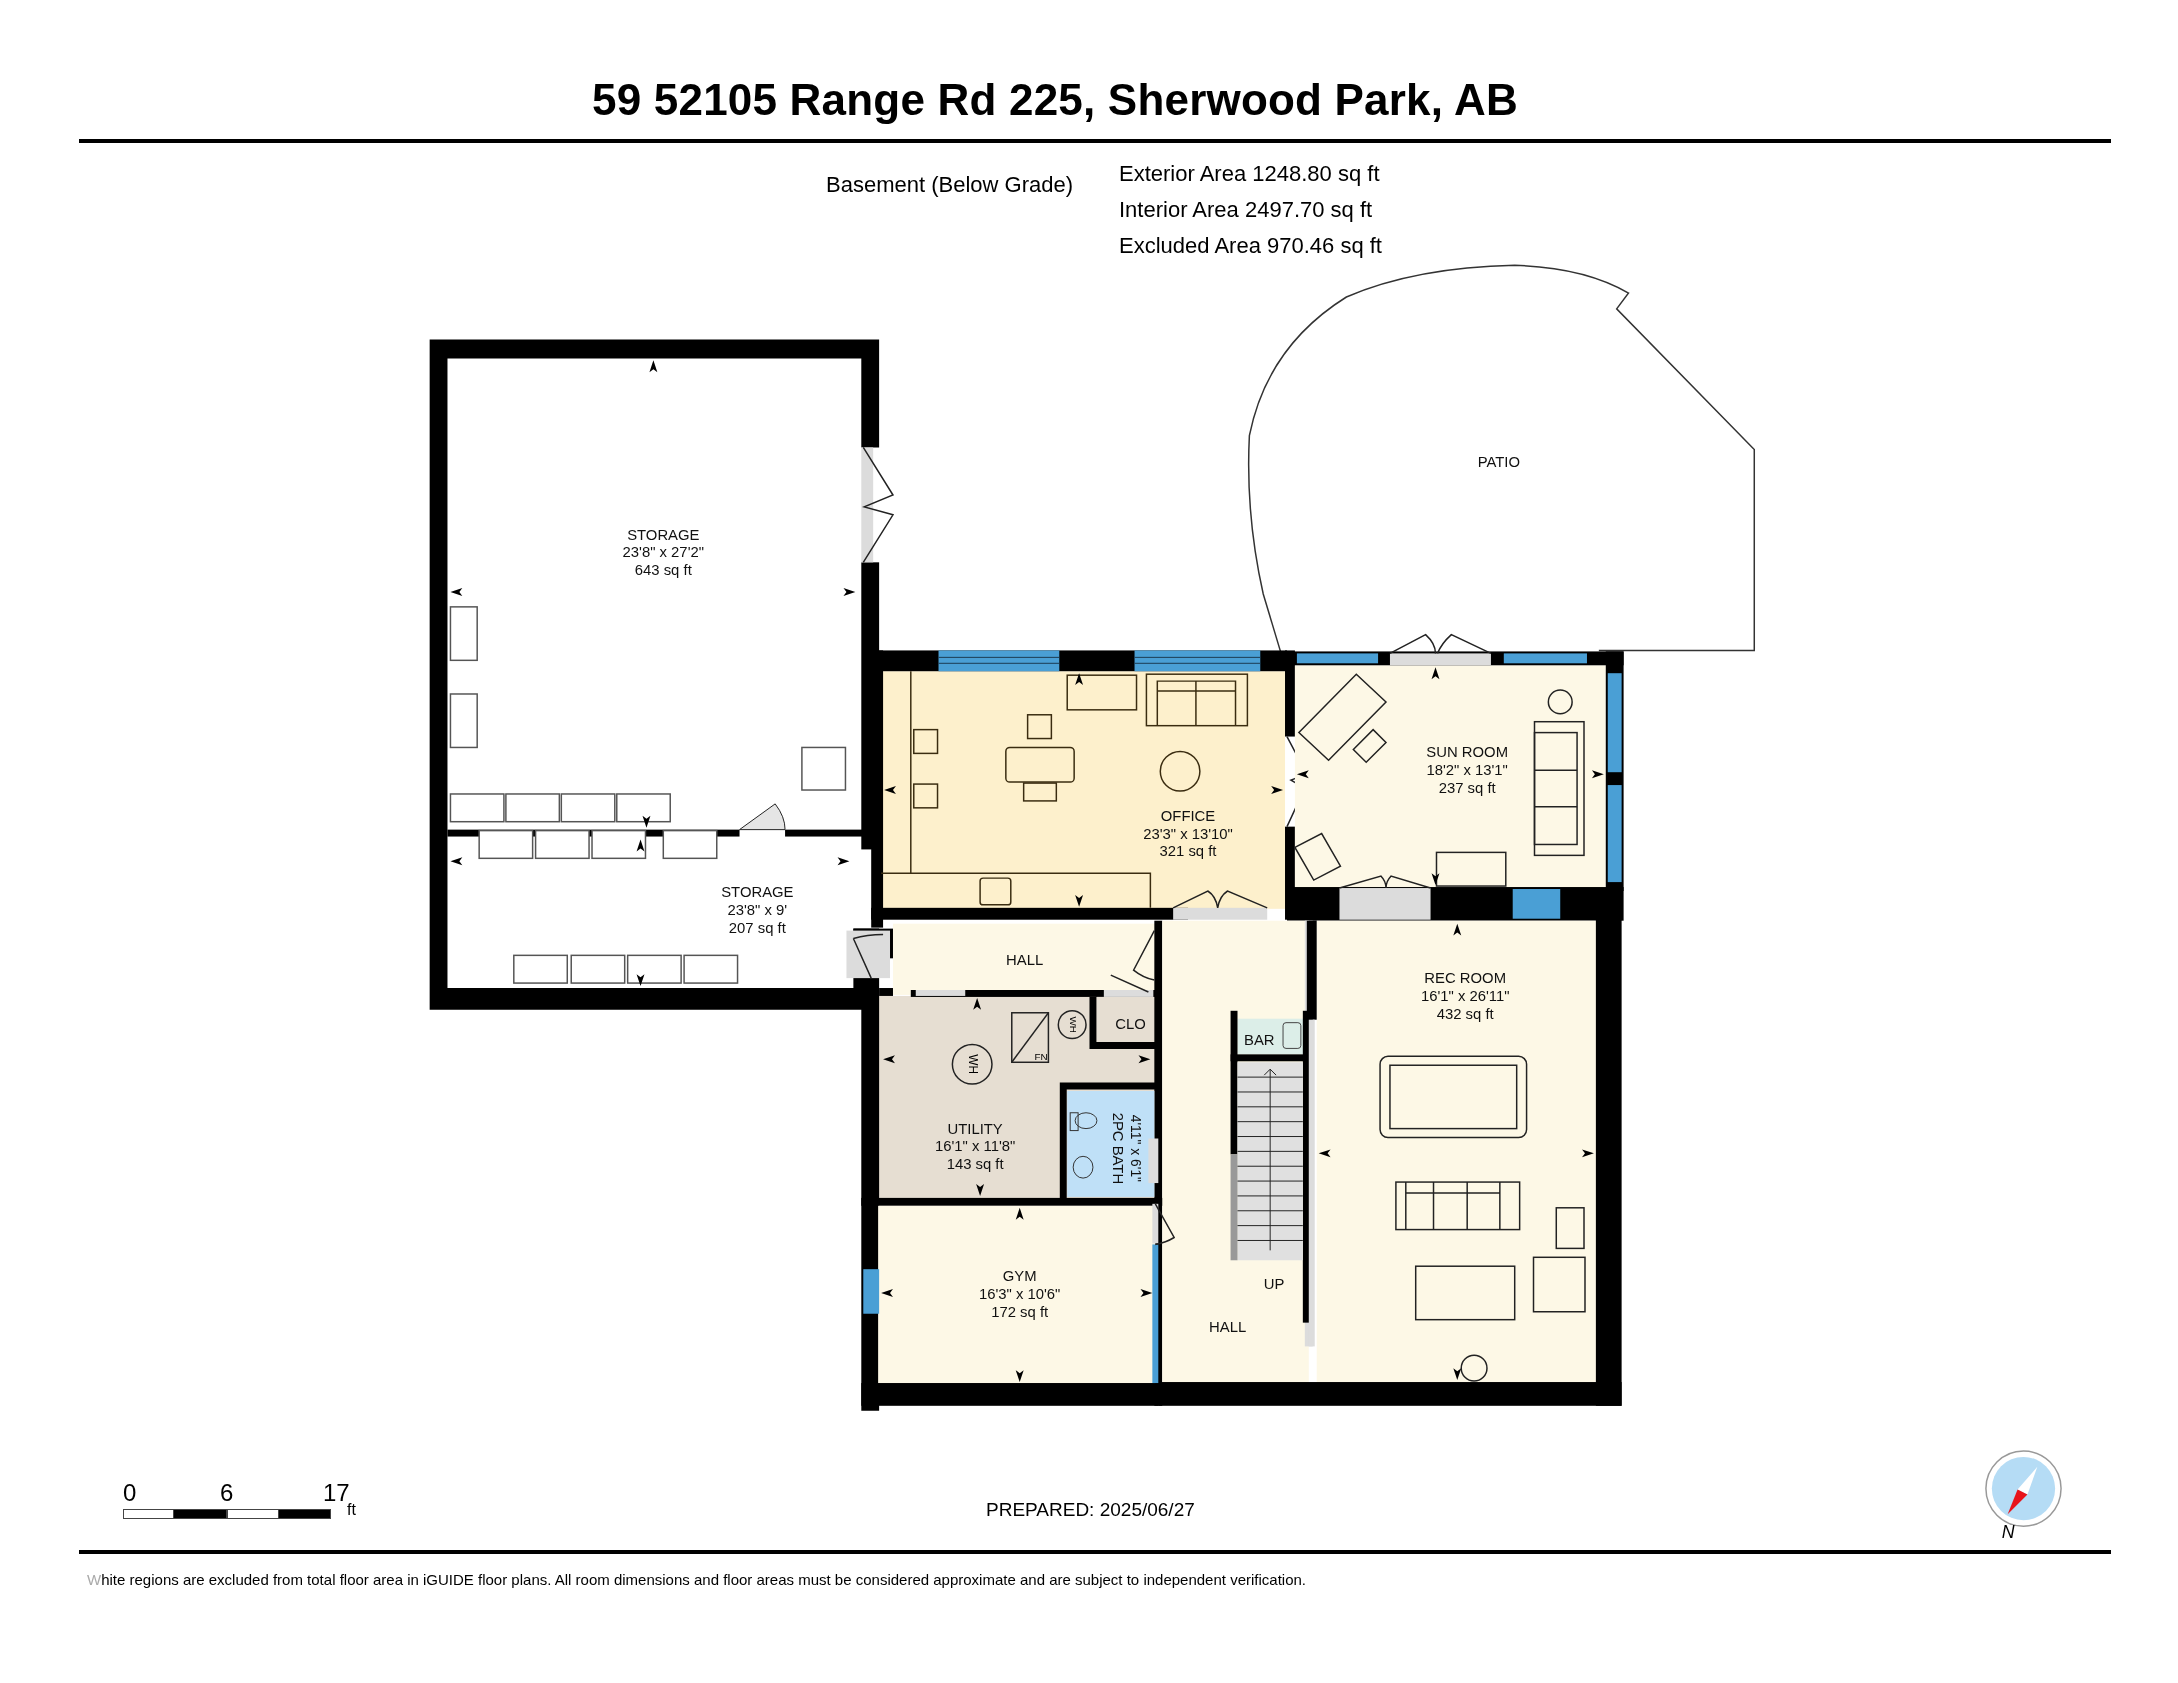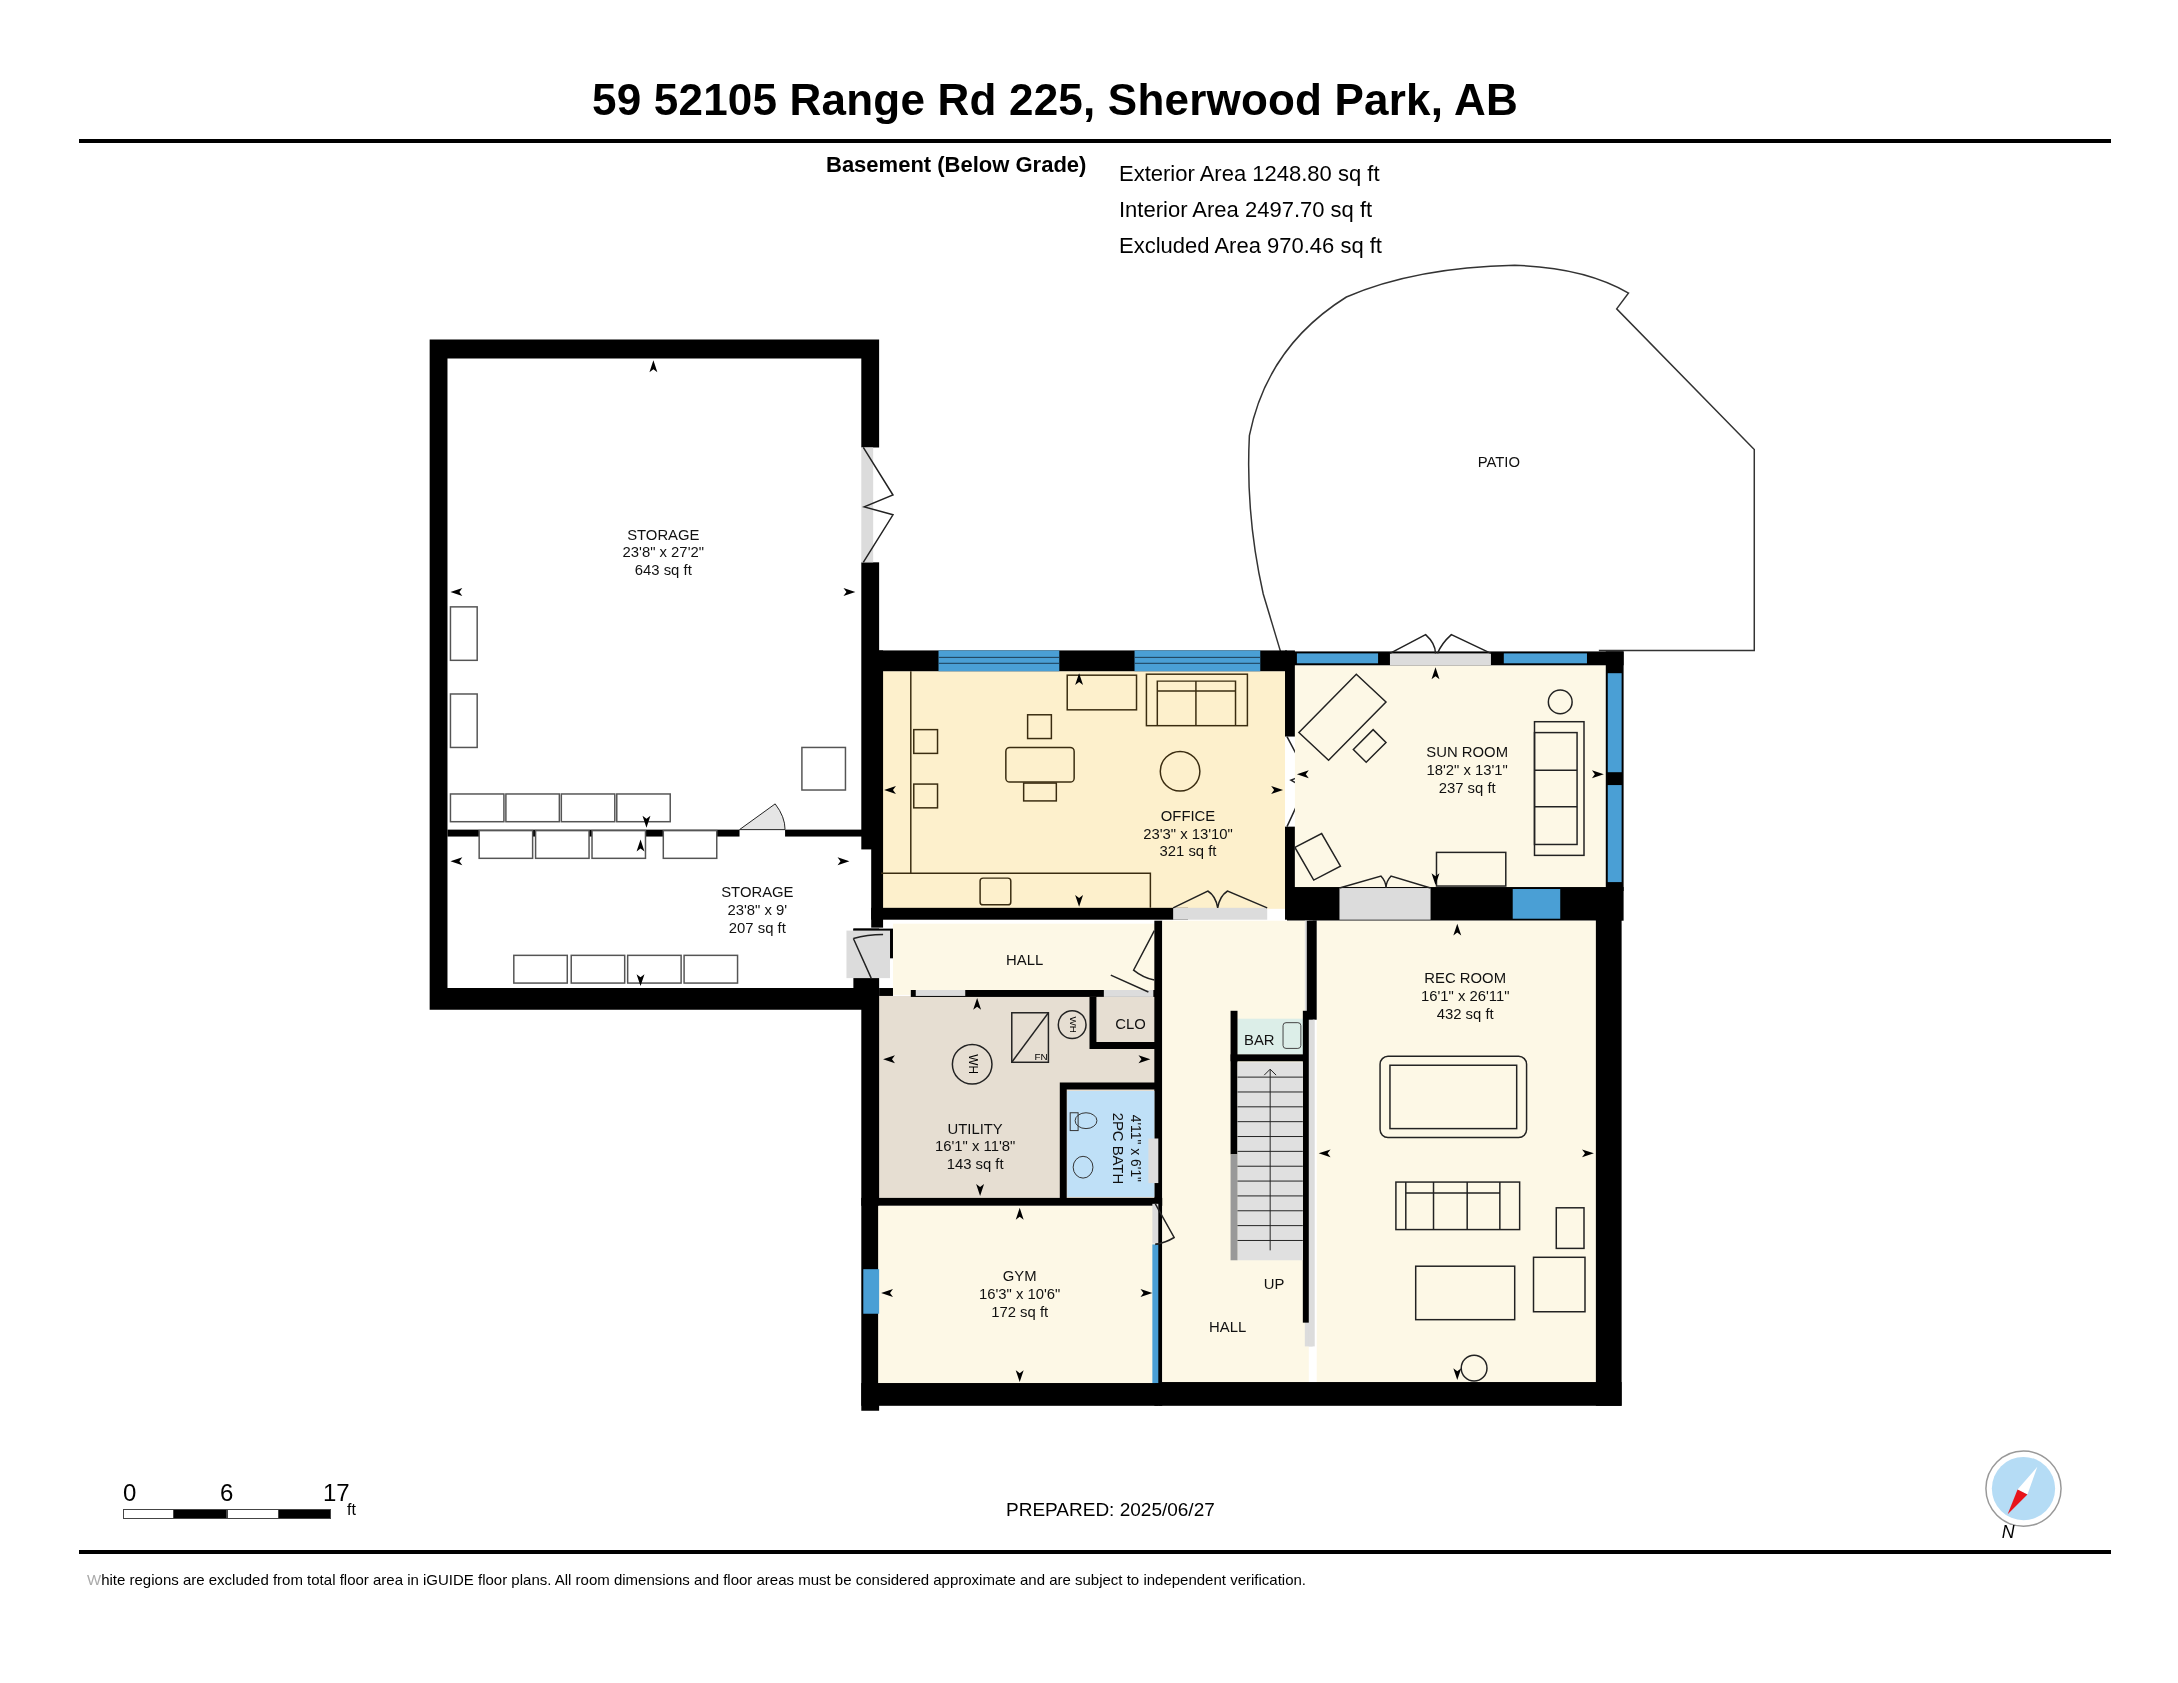--- a/index.html
+++ b/index.html
@@ -1,28 +1,28 @@
 <!DOCTYPE html>
 <html><head>
 <meta charset="utf-8">
 <style>
   html, body { margin:0; padding:0; background:#ffffff; }
   body { width:2178px; height:1683px; position:relative; overflow:hidden; font-family:"Liberation Sans", sans-serif; color:#000; }
   .title { position:absolute; left:0; width:2110px; top:75px; text-align:center; font-size:44px; font-weight:bold; letter-spacing:0.2px; }
   .rule { position:absolute; left:79px; width:2032px; height:4px; background:#000; }
   .rule.top { top:139px; }
   .rule.bottom { top:1550px; }
-  .floor-label { position:absolute; left:826px; top:152px; font-size:22px; font-weight:bold; }
+  .floor-label { position:absolute; left:826px; top:172px; font-size:22px; font-weight:normal; }
   .areas { position:absolute; left:1119px; top:156px; font-size:22px; line-height:36px; }
   .plan { position:absolute; left:0; top:0; width:2178px; height:1683px; }
   .scale-bar { position:absolute; left:123px; top:1479px; width:257px; height:59px; }
   .scale-num { position:absolute; top:0; font-size:24px; }
   .scale-seg { position:absolute; top:30px; height:10px; border:1px solid #444; box-sizing:border-box; }
   .scale-unit { position:absolute; left:224px; top:22px; font-size:16px; }
-  .prepared { position:absolute; left:986px; top:1499px; font-size:19px;margin-left:20px; }
+  .prepared { position:absolute; left:986px; top:1499px; font-size:19px; }
   .disclaimer { position:absolute; left:87px; top:1571px; font-size:15px; }
   .disclaimer .first { color:#aaa; }
   .compass { position:absolute; left:1978px; top:1447px; width:89px; height:99px; }
   svg text { font-family:"Liberation Sans", sans-serif; }
 </style>
 </head>
 <body>
 
 <div class="title">59 52105 Range Rd 225, Sherwood Park, AB</div>
 <div class="rule top"></div>

